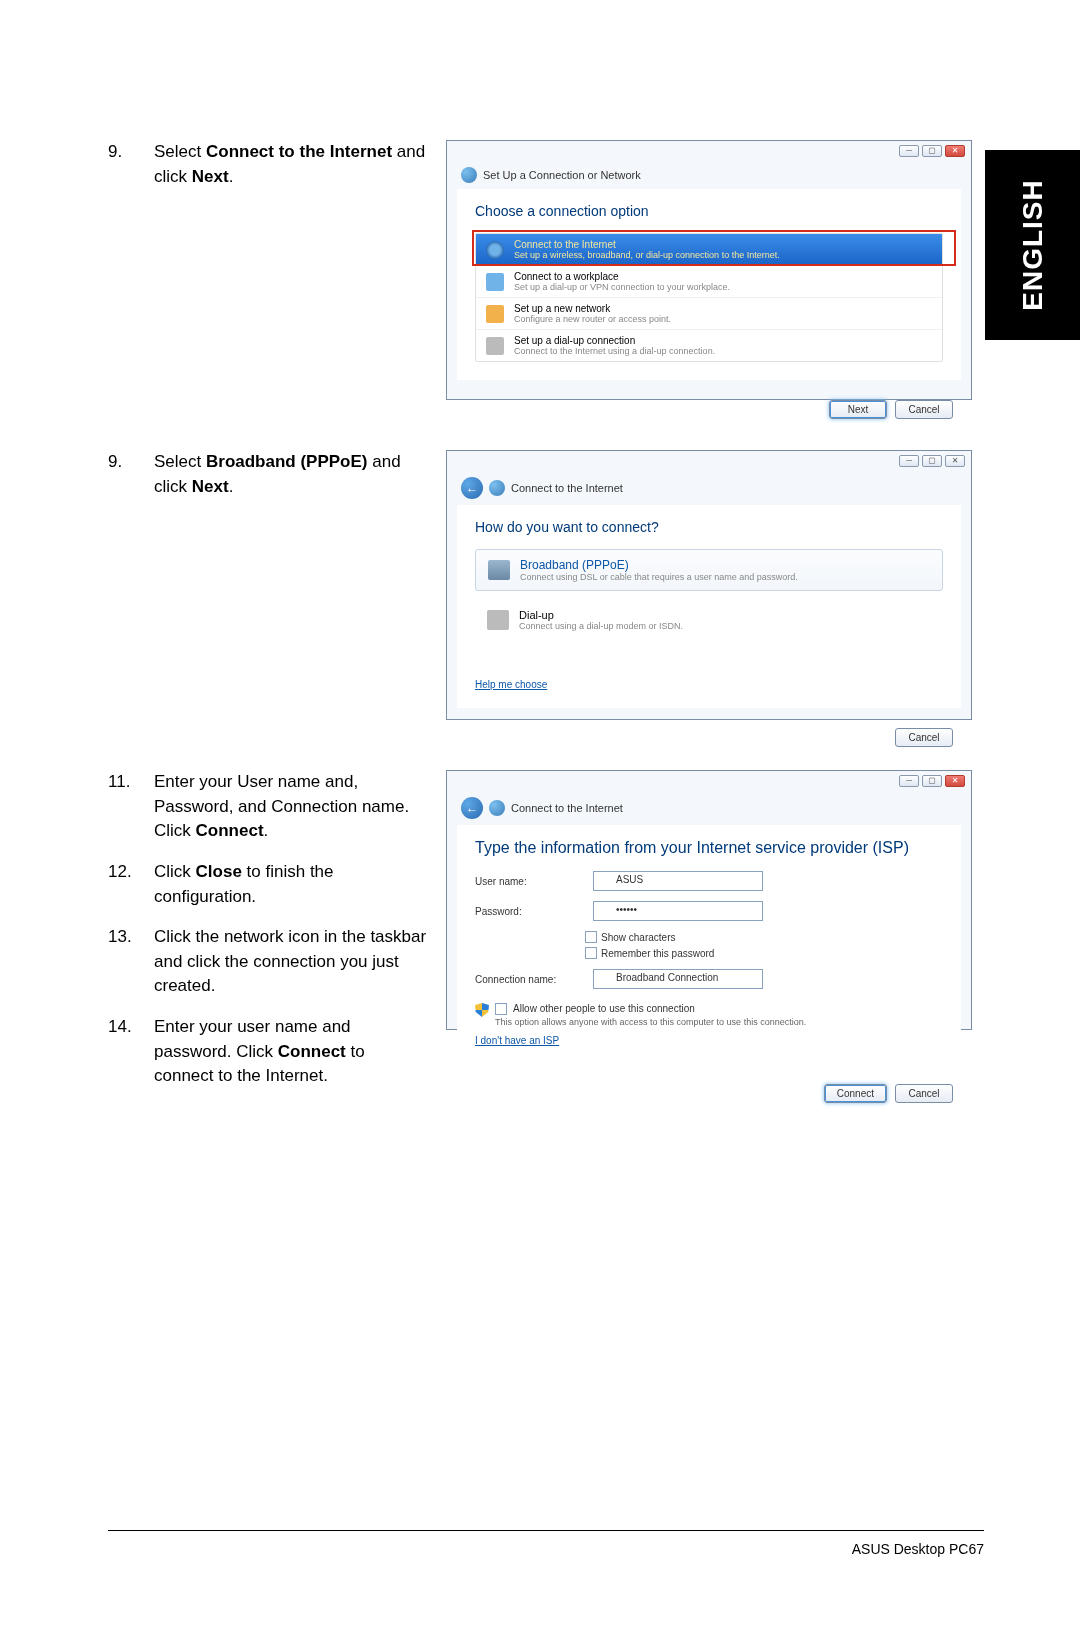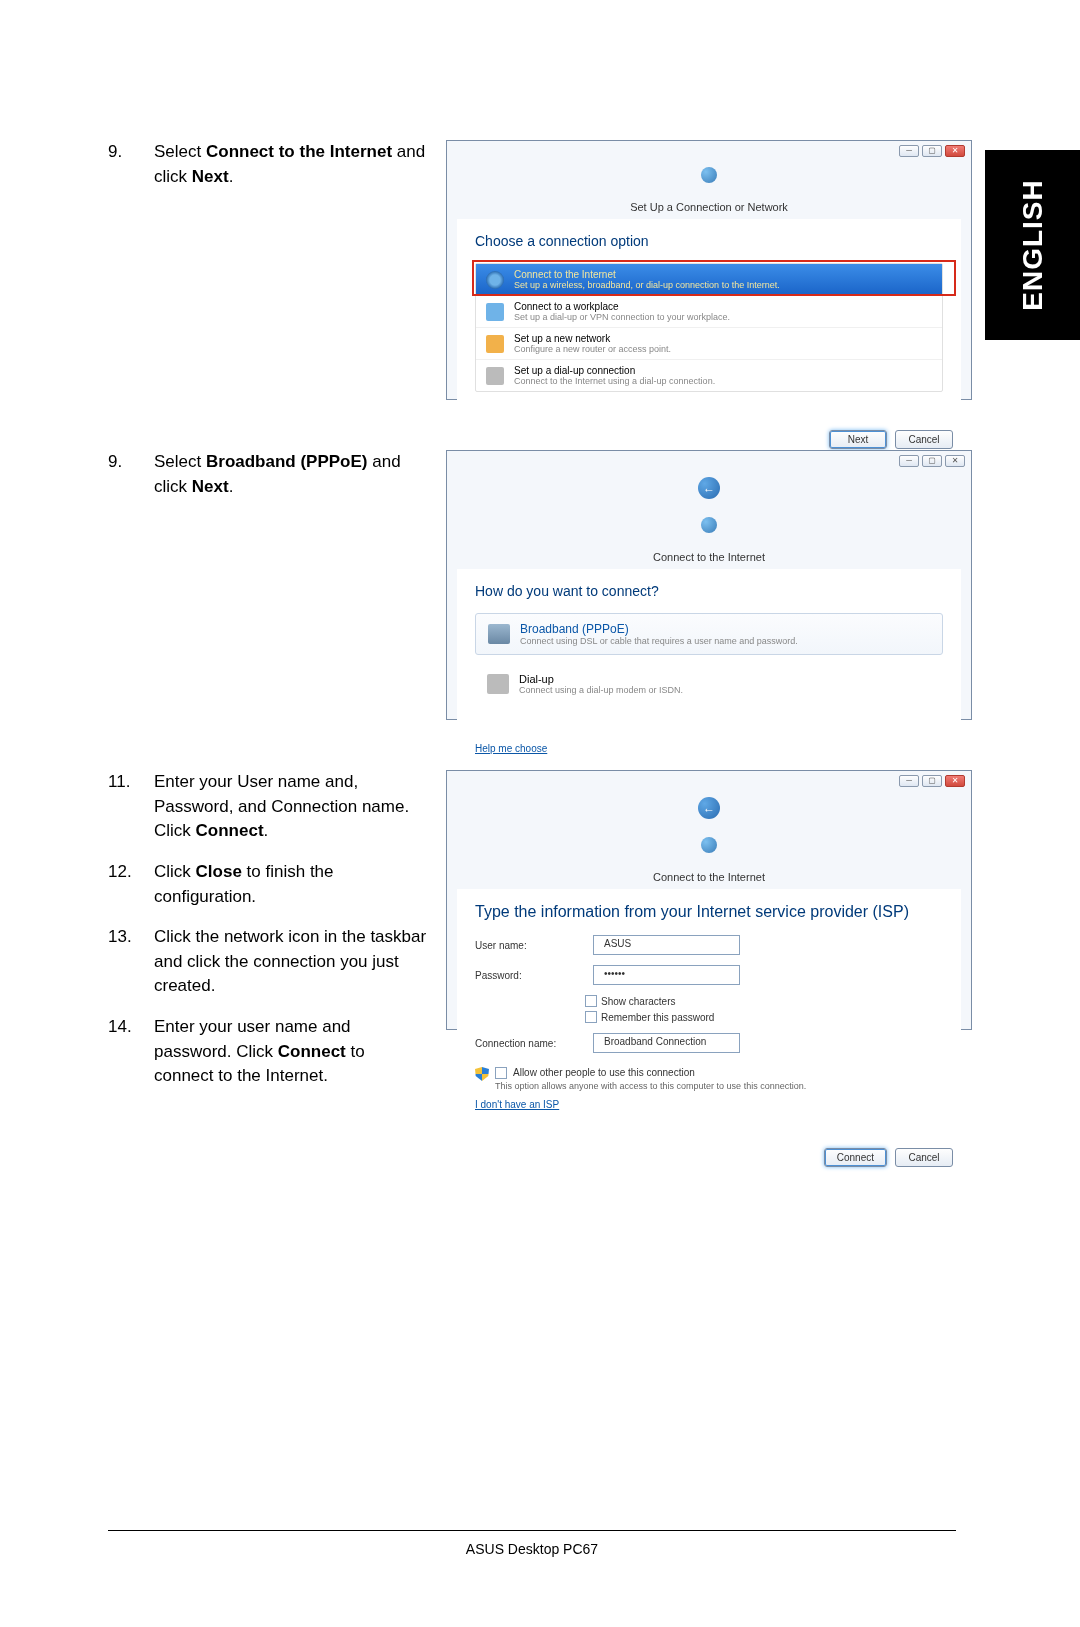--- a/index.html
+++ b/index.html
@@ -74,22 +74,21 @@
   }
   .tb-btn.close {
     background: linear-gradient(#f07b74,#d14a3d);
     border-color: #b23b30;
     color: #fff;
   }
   .win-head {
     padding: 26px 14px 6px 14px;
     display: flex;
     align-items: center;
-    gap: 18px;
-    flex-direction: column;
+    gap: 6px;
   }
   .win-head .title { font-size: 11px; }
   .back-circle {
     width: 22px; height: 22px;
     border-radius: 50%;
     background: radial-gradient(circle at 30% 30%, #5fa8e6, #2a6bb0);
     display: flex; align-items: center; justify-content: center;
     color: #fff; font-size: 12px;
   }
   .small-circle {
@@ -146,40 +145,40 @@
     background: linear-gradient(#fbfcfe,#f2f6fb);
   }
   .opt2 .ico { width:22px; height:20px; }
   .opt2 .t1 { color:#0b57a8; font-size:12px; }
   .opt2 .t2 { color:#888; font-size:9px; }
   .link { color:#0b57a8; text-decoration: underline; font-size:10px; }
   
   .form-row { display:flex; align-items:center; margin-bottom:10px;gap:8px; }
   .form-row .lbl { width:110px; font-size:10px; color:#333; }
   .form-row .inp {
-    width:147px; height:20px;
+    width:170px; height:20px;
     border:1px solid #8aa2be;
     background:#fff;
-    padding:2px 10px;
+    padding:2px 22px;
     font-size:10px;
   }
   .chk-row { margin-left:110px; font-size:10px; color:#333; display:flex; align-items:center; gap:4px; margin-bottom:4px;}
   .chk-row .cb { width:12px; height:12px; border:1px solid #8aa2be; background:#fff; }
   .allow-row { display:flex; gap:6px; font-size:10px; margin-top:14px; }
   .allow-row .sub { color:#666; font-size:9px; margin-left:20px; }
   
   .page-footer {
     position: absolute;
     bottom: 70px;
-    left: 108px; right: 124px;
+    left: 108px; right: 96px;
     border-top: 1px solid #000;
     padding-top: 10px;
     font-size: 14px;
     display: flex;
-    justify-content: center;
+    justify-content: flex-end;
   }
   
   .ico-globe { background: radial-gradient(circle,#6fb3e8 40%,#2a6bb0 70%); border-radius:50%; }
   .ico-router { background:#f2b14a; border-radius:2px; }
   .ico-briefcase { background:#6fb3e8; border-radius:2px; }
   .ico-phone { background:#bbb; border-radius:2px; }
   .ico-modem { background: linear-gradient(#9bb7cf,#6a88a4); border-radius:2px; }
   .ico-shield {
     width:14px;height:14px;
     background: conic-gradient(#2a7fd6 0 25%, #f4c23a 25% 50%, #2a7fd6 50% 75%, #f4c23a 75% 100%);

